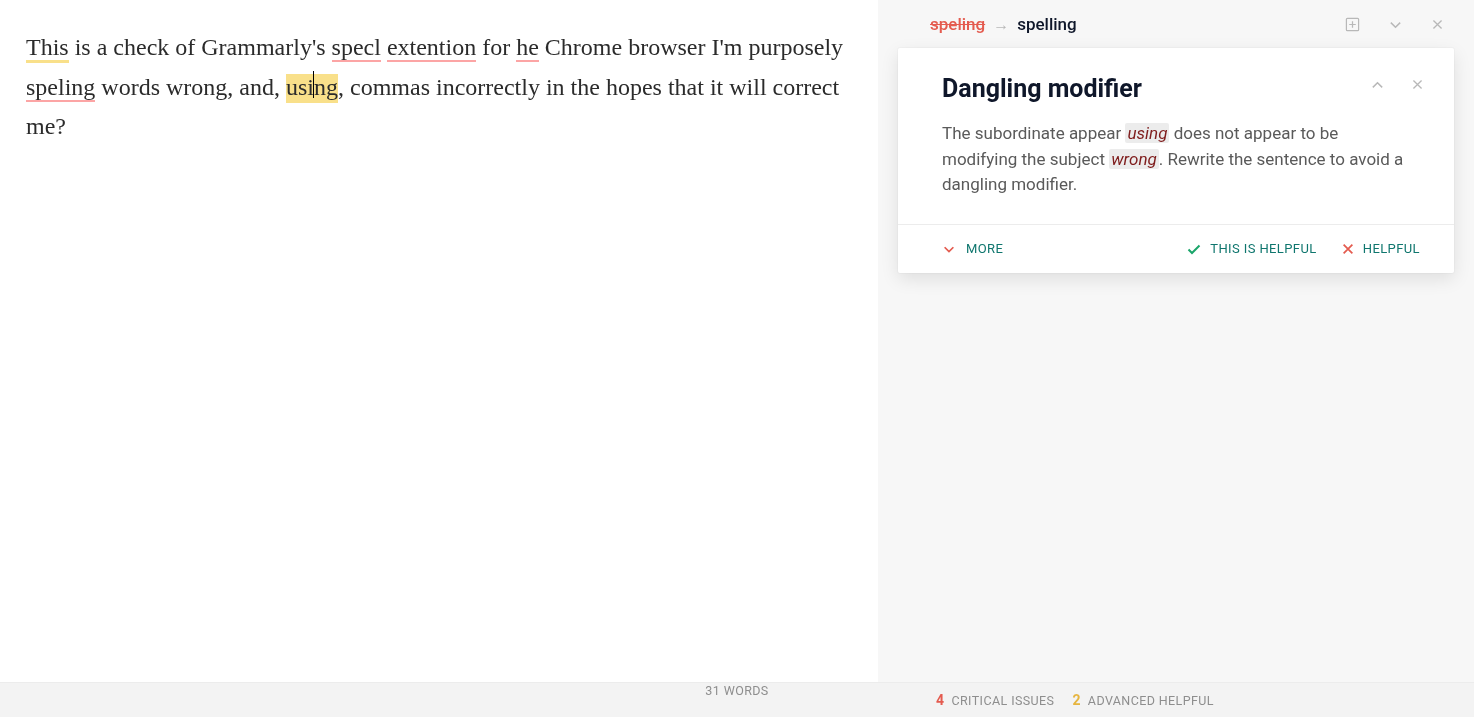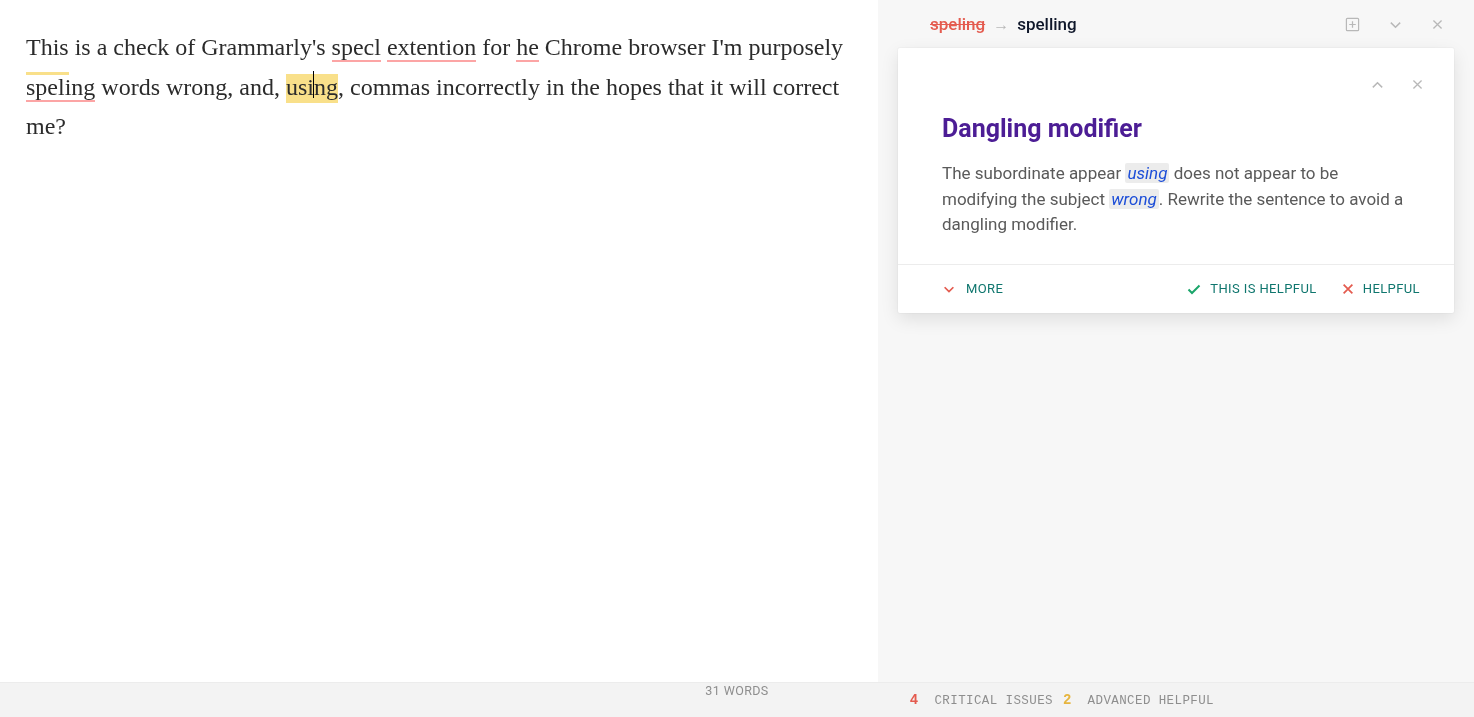--- a/index.html
+++ b/index.html
@@ -22,21 +22,21 @@
   .editor {
     flex: 1;
     padding: 28px 30px 0 26px;
     font-family: Georgia, "Times New Roman", serif;
     font-size: 24px;
     line-height: 1.65;
     color: #2b2b2b;
   }
   .ul-yellow {
     border-bottom: 3px solid #f9e08a;
-    padding-bottom: 12px;
+    padding-bottom: 0px;
   }
   .ul-pink {
     border-bottom: 2px solid #fca5a5;
     padding-bottom: 0px;
   }
   .hl-yellow {
     background: #f9e08a;
     border-bottom: 3px solid #f9e08a;
   }
   .caret {
@@ -89,37 +89,36 @@
     padding: 0;
   }
   .card-head {
     display: flex;
     align-items: flex-start;
     padding: 26px 30px 0 44px;
   }
   .card-title {
     font-size: 25px;
     font-weight: 700;
-    color: #4c1d95;
+    color: #0f172a;
     flex: 1;
-    margin-top: 40px;
   }
   .card-ctrl { display:flex; gap:26px; color:#b8b8b8; margin-top:4px;}
   .card-body {
     padding: 18px 44px 26px 44px;
     font-size: 17px;
     line-height: 1.5;
     color: #5a5a5a;
   }
   .kw {
     background: #ececec;
     font-style: italic;
     padding: 0 2px;
     border-radius: 2px;
-    color: #1d4ed8;
+    color: #7f1d1d;
   }
   .card-foot {
     border-top: 1px solid #ececec;
     display: flex;
     align-items: center;
     padding: 16px 34px 16px 44px;
     font-size: 13px;
     letter-spacing: .4px;
     color: #0f766e;
   }
@@ -132,21 +131,21 @@
   .bottom {
     height: 35px;
     background: #f3f3f3;
     border-top: 1px solid #ececec;
     display: flex;
     font-size: 12.5px;
     letter-spacing: .4px;
     color: #8e8e8e;
   }
   .words { position:absolute; left:50%; transform:translateX(-50%);}
-  .issues { margin-left:auto; margin-right:260px; display:flex; gap:10px; align-items:center;font-family:Liberation Mono, monospace;}
+  .issues { margin-left:auto; margin-right:260px; display:flex; gap:18px; align-items:center;}
   .cnt-red { color:#e45b4f; font-weight:700; font-size:14px;}
   .cnt-yellow { color:#e6b53f; font-weight:700; font-size:14px;}
   .bottom { position:relative;}
   svg { display:block; }
 </style>
 </head>
 <body>
 
 <div class="main">
   <div class="editor">

